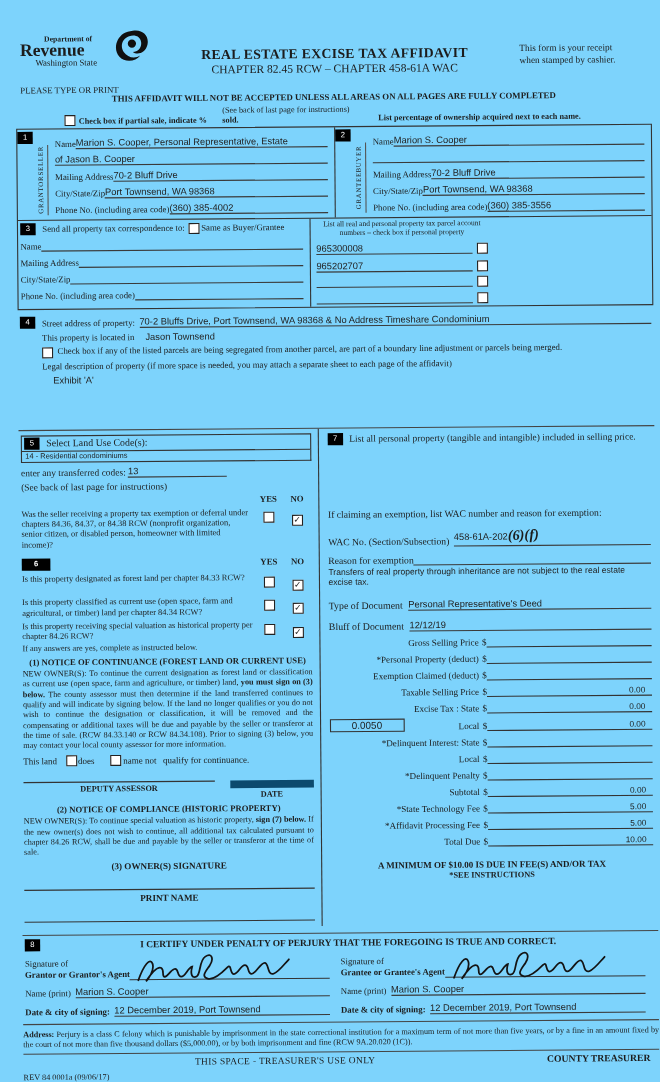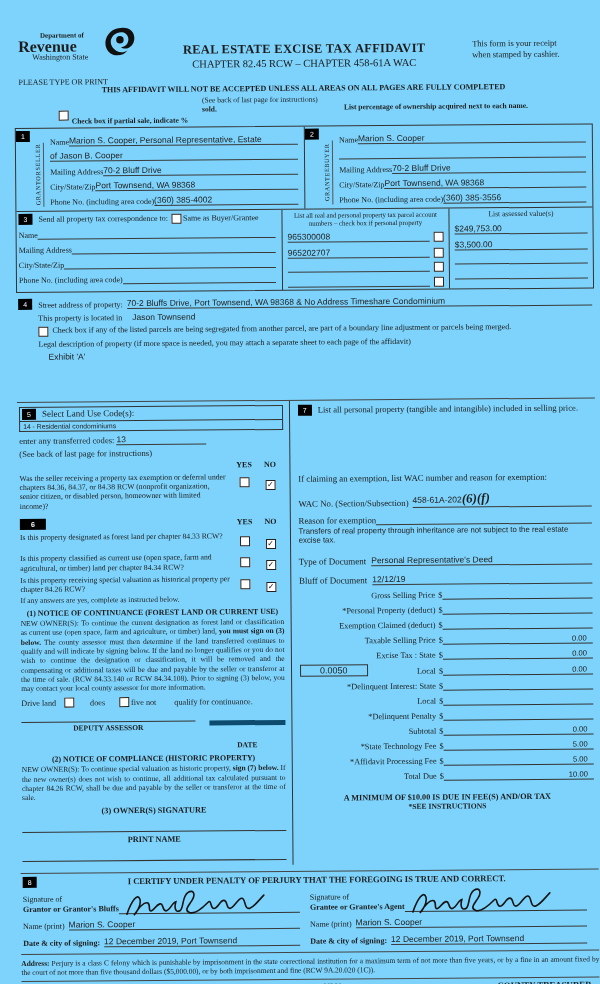--- a/index.html
+++ b/index.html
@@ -60,21 +60,21 @@
   .yn{display:flex;justify-content:flex-end;font-size:8px;font-weight:bold;margin-top:3px;}
   .yn span{width:26px;text-align:center;}
   .qrow{display:flex;align-items:flex-start;margin-top:3px;}
   .qtext{flex:1;font-size:7.7px;line-height:1.22;padding-right:2px;}
   .qcb{width:26px;text-align:center;flex:none;}
   .para{font-size:7.5px;line-height:1.24;text-align:justify;margin-top:1px;}
   .ctr{text-align:center;}
   .notice-t{font-size:7.9px;font-weight:bold;text-align:center;margin-top:4px;}
   .dualine{display:flex;margin-top:14px;}
   .dualine .a{flex:1.6;border-top:1px solid #333;margin-right:14px;text-align:center;font-size:7.5px;font-weight:bold;padding-top:1px;}
-  .dualine .d{flex:.7;border-top:5px solid #0c4a6e;text-align:center;font-size:7.5px;font-weight:bold;padding-top:15px;}
+  .dualine .d{flex:.7;border-top:7px solid #0c4a6e;text-align:center;font-size:7.5px;font-weight:bold;padding-top:1px;}
   .wideline{border-top:1px solid #333;margin-top:16px;text-align:center;font-size:8px;font-weight:bold;padding-top:1px;}
   
   .mrow{display:flex;align-items:flex-end;margin-top:4px;min-height:11px;font-size:8.3px;}
   .mlabel{flex:1;text-align:right;white-space:nowrap;padding-right:3px;}
   .mline{width:150px;border-bottom:1px solid #333;text-align:right;flex:none;}
   .mval{font-size:7.6px;font-family:"Liberation Sans",sans-serif;padding-right:6px;padding-left:13px;}
   .ratebox{border:1.5px solid #333;width:66px;text-align:center;font-size:9px;
            font-family:"Liberation Sans",sans-serif;flex:none;margin-right:4px;}
   
   .certify{border-top:1px solid #444;border-bottom:1px solid #444;margin-top:6px;padding:3px 2px 6px 2px;}
@@ -120,21 +120,21 @@
       <div>when stamped by cashier.</div>
     </div>
     <div class="ptp">PLEASE TYPE OR PRINT</div>
   </div>
 
   <div class="warn">THIS AFFIDAVIT WILL NOT BE ACCEPTED UNLESS ALL AREAS ON ALL PAGES ARE FULLY COMPLETED</div>
 
   <div class="subrow">
     <span style="display:flex;align-items:center;margin-top:8px;">
       <span class="cb"></span>
-      <span class="b" style="margin-left:3px;margin-top:12px;">Check box if partial sale, indicate %</span>
+      <span class="b" style="margin-left:3px;">Check box if partial sale, indicate %</span>
     </span>
     <span style="margin-left:14px;display:flex;flex-direction:column;">
       <span class="seeback">(See back of last page for instructions)</span>
       <span class="b">sold.</span>
     </span>
     <span class="b" style="margin-left:26px;margin-top:8px;">List percentage of ownership acquired next to each name.</span>
   </div>
 
   <div class="topbox">
     <div class="halves">
@@ -235,35 +235,20 @@
             </div>
         <div class="prow">
               <span class="grow ul fill"></span>
               <span class="cb" style="margin-left:4px;"></span>
             </div>
         <div class="prow">
               <span class="grow ul fill"></span>
               <span class="cb" style="margin-left:4px;"></span>
             </div>
       </div>
-      <div class="c3">
-        <div class="hd" style="font-size:7.5px;">List assessed value(s)</div>
-        <div class="prow">
-              <span class="grow ul fill">$249,753.00</span>
-            </div>
-        <div class="prow">
-              <span class="grow ul fill">$3,500.00</span>
-            </div>
-        <div class="prow">
-              <span class="grow ul fill"></span>
-            </div>
-        <div class="prow">
-              <span class="grow ul fill"></span>
-            </div>
-      </div>
     </div>
   </div>
 
   <div class="sec4">
     <div class="s4row">
       <span class="secno">4</span>
       <span class="lbl" style="margin-left:6px;">Street address of property:</span>
       <span class="grow ul fill" style="margin-left:4px;">70-2 Bluffs Drive, Port Townsend, WA 98368 &amp; No Address Timeshare Condominium</span>
     </div>
     <div class="s4row" style="margin-left:20px;">
@@ -325,26 +310,26 @@
         <span class="qtext">Is this property receiving special valuation as historical property per chapter 84.26 RCW?</span>
         <span class="qcb"><span class="cb"></span></span>
         <span class="qcb"><span class="cb">✓</span></span>
       </div>
       <div class="para">If any answers are yes, complete as instructed below.</div>
 
       <div class="notice-t">(1) NOTICE OF CONTINUANCE (FOREST LAND OR CURRENT USE)</div>
       <div class="para"><span>NEW OWNER(S): To continue the current designation as forest land or classification as current use (open space, farm and agriculture, or timber) land, </span><span class="b">you must sign on (3) below.</span><span> The county assessor must then determine if the land transferred continues to qualify and will indicate by signing below. If the land no longer qualifies or you do not wish to continue the designation or classification, it will be removed and the compensating or additional taxes will be due and payable by the seller or transferor at the time of sale. (RCW 84.33.140 or RCW 84.34.108). Prior to signing (3) below, you may contact your local county assessor for more information.</span></div>
 
       <div class="qrow" style="align-items:center;margin-top:5px;font-size:8.2px;">
-        <span>Drive land</span>
+        <span>This land</span>
         <span class="cb" style="margin-left:8px;"></span>
-        <span style="margin-left:16px;">does</span>
+        <span style="margin-left:1px;">does</span>
         <span class="cb" style="margin-left:14px;"></span>
-        <span style="margin-left:2px;">five not</span>
-        <span style="margin-left:18px;">qualify for continuance.</span>
+        <span style="margin-left:2px;">name not</span>
+        <span style="margin-left:6px;">qualify for continuance.</span>
       </div>
 
       <div class="dualine">
         <div class="a">DEPUTY ASSESSOR</div>
         <div class="d">DATE</div>
       </div>
 
       <div class="notice-t">(2) NOTICE OF COMPLIANCE (HISTORIC PROPERTY)</div>
       <div class="para"><span>NEW OWNER(S): To continue special valuation as historic property, </span><span class="b">sign (7) below.</span><span> If the new owner(s) does not wish to continue, all additional tax calculated pursuant to chapter 84.26 RCW, shall be due and payable by the seller or transferor at the time of sale.</span></div>
 
@@ -458,21 +443,21 @@
   <div class="certify">
     <div class="cert-head">
       <span class="secno">8</span>
       <span class="b grow ctr" style="font-size:8.6px;">I CERTIFY UNDER PENALTY OF PERJURY THAT THE FOREGOING IS TRUE AND CORRECT.</span>
     </div>
     <div class="cert-halves">
       <div class="chalf">
         <div class="sigrow">
           <div class="siglabel">
             <span>Signature of</span><br>
-            <span class="b">Grantor or Grantor's Bluffs</span>
+            <span class="b">Grantor or Grantor's Agent</span>
           </div>
           <div class="sigline">
             <svg width="150" height="32" viewBox="0 0 150 32">
               <path d="M4,26 C9,12 15,5 17,11 C19,17 13,25 11,27 C15,21 21,13 25,15 C28,17 25,23 28,23 C31,23 33,17 37,16 C41,15 39,23 43,23 C47,23 49,15 53,14 C51,21 53,25 57,23 C61,21 59,9 65,5 C71,1 73,7 69,13 C65,19 61,23 67,25 C73,27 81,19 85,15 C89,11 87,21 91,21 C95,21 97,13 101,13 C105,13 103,21 107,21 C111,21 115,11 119,11 C123,11 121,23 127,21 C132,19 137,12 141,8" stroke="#141414" stroke-width="1.6" fill="none" stroke-linecap="round"></path>
             </svg>
           </div>
         </div>
         <div class="frow" style="margin-top:5px;">
           <span class="lbl">Name (print)</span>
           <span class="grow ul fill" style="margin-left:4px;">Marion S. Cooper</span>

